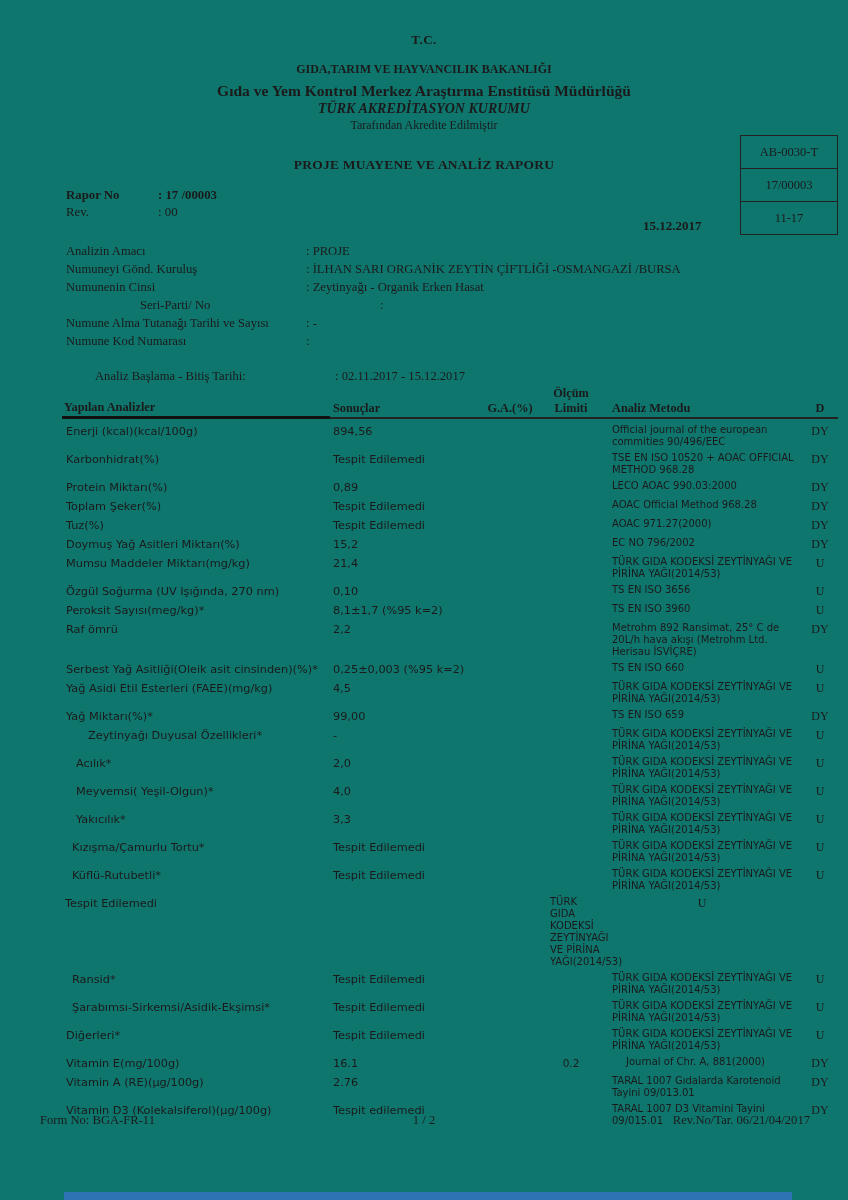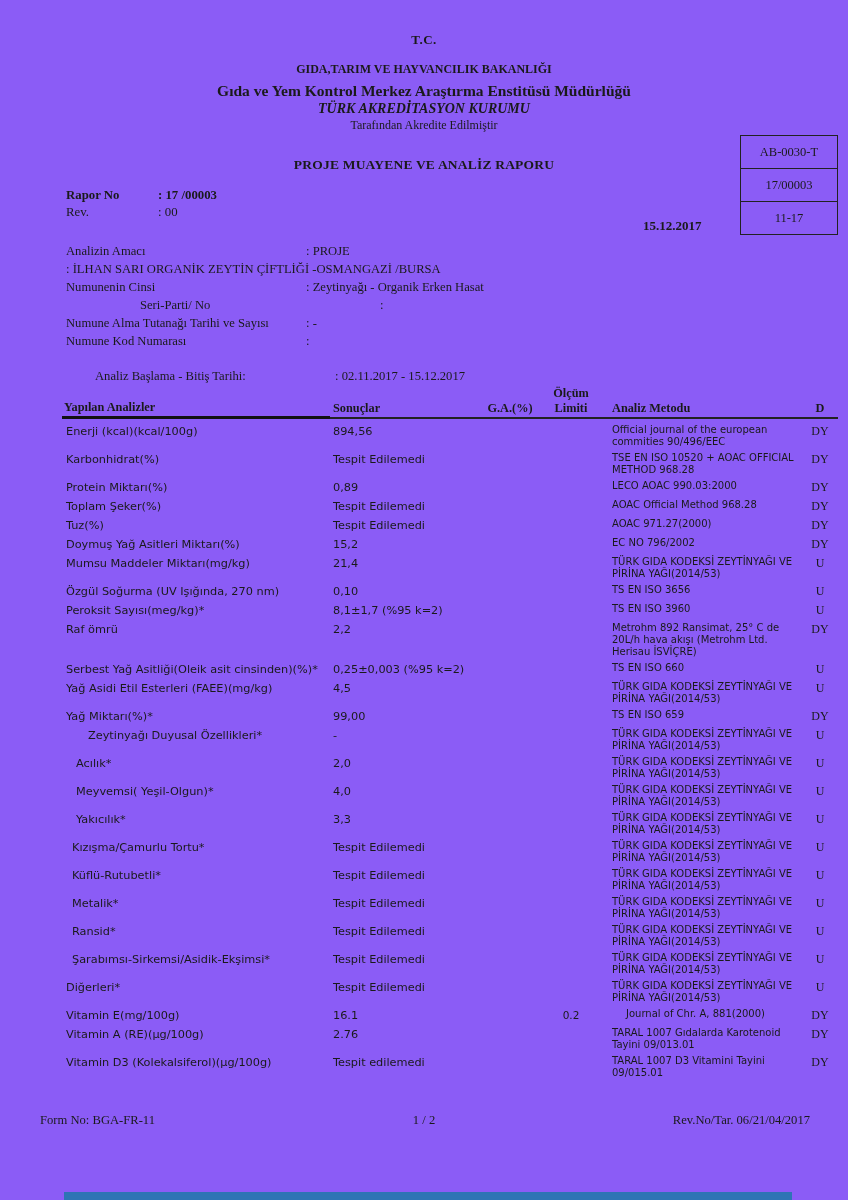--- a/index.html
+++ b/index.html
@@ -1,20 +1,20 @@
 <!DOCTYPE html>
 <html><head>
 <meta charset="utf-8">
 <style>
   html,body{margin:0;padding:0;background:#e8e8e8;}
   .page{
     position:relative;
     width:848px;height:1200px;
     margin:0 auto;
-    background:#8b5cf6;
+    background:#0f766e;
     color:#1a1a1a;
     font-family:"Liberation Serif", serif;
     overflow:hidden;
   }
   
   .doc-head{ padding-top:32px; text-align:center; }
   .tc{ font-size:13px; font-weight:bold; letter-spacing:.5px;}
   .ministry{ font-size:12px; font-weight:bold; margin-top:14px;}
   .institute{ font-size:15.5px; font-weight:bold; margin-top:5px;}
   .turkak{ font-size:13px; font-weight:bold; margin-top:29px;}
@@ -116,20 +116,21 @@
     </div>
   </div>
   <div class="report-date">15.12.2017</div>
 
   <div class="info" id="info-block">
       <div class="info-line">
         <span class="info-label">Analizin Amacı</span>
         <span class="info-value">: PROJE</span>
       </div>
       <div class="info-line">
+        <span class="info-label">Numuneyi Gönd. Kuruluş</span>
         <span class="info-value">: İLHAN SARI ORGANİK ZEYTİN ÇİFTLİĞİ -OSMANGAZİ /BURSA</span>
       </div>
       <div class="info-line">
         <span class="info-label">Numunenin Cinsi</span>
         <span class="info-value">: Zeytinyağı - Organik Erken Hasat</span>
       </div>
       <div class="info-line">
         <span class="info-label" style="padding-left: 74px;">Seri-Parti/ No</span>
         <span class="info-value">:</span>
       </div>
@@ -304,21 +305,20 @@
         </div>
         <div class="t-row">
           <div class="c-name" style="padding-left: 10px;">Küflü-Rutubetli*</div>
           <div class="c-result">Tespit Edilemedi</div>
           <div class="c-ga"></div>
           <div class="c-limit"></div>
           <div class="c-method">TÜRK GIDA KODEKSİ ZEYTİNYAĞI VE PİRİNA YAĞI(2014/53)</div>
           <div class="c-d">U</div>
         </div>
         <div class="t-row">
-          <div class="c-name" style="padding-left: 10px;">Metalik*</div>
           <div class="c-result">Tespit Edilemedi</div>
           <div class="c-ga"></div>
           <div class="c-limit"></div>
           <div class="c-method">TÜRK GIDA KODEKSİ ZEYTİNYAĞI VE PİRİNA YAĞI(2014/53)</div>
           <div class="c-d">U</div>
         </div>
         <div class="t-row">
           <div class="c-name" style="padding-left: 10px;">Ransid*</div>
           <div class="c-result">Tespit Edilemedi</div>
           <div class="c-ga"></div>

